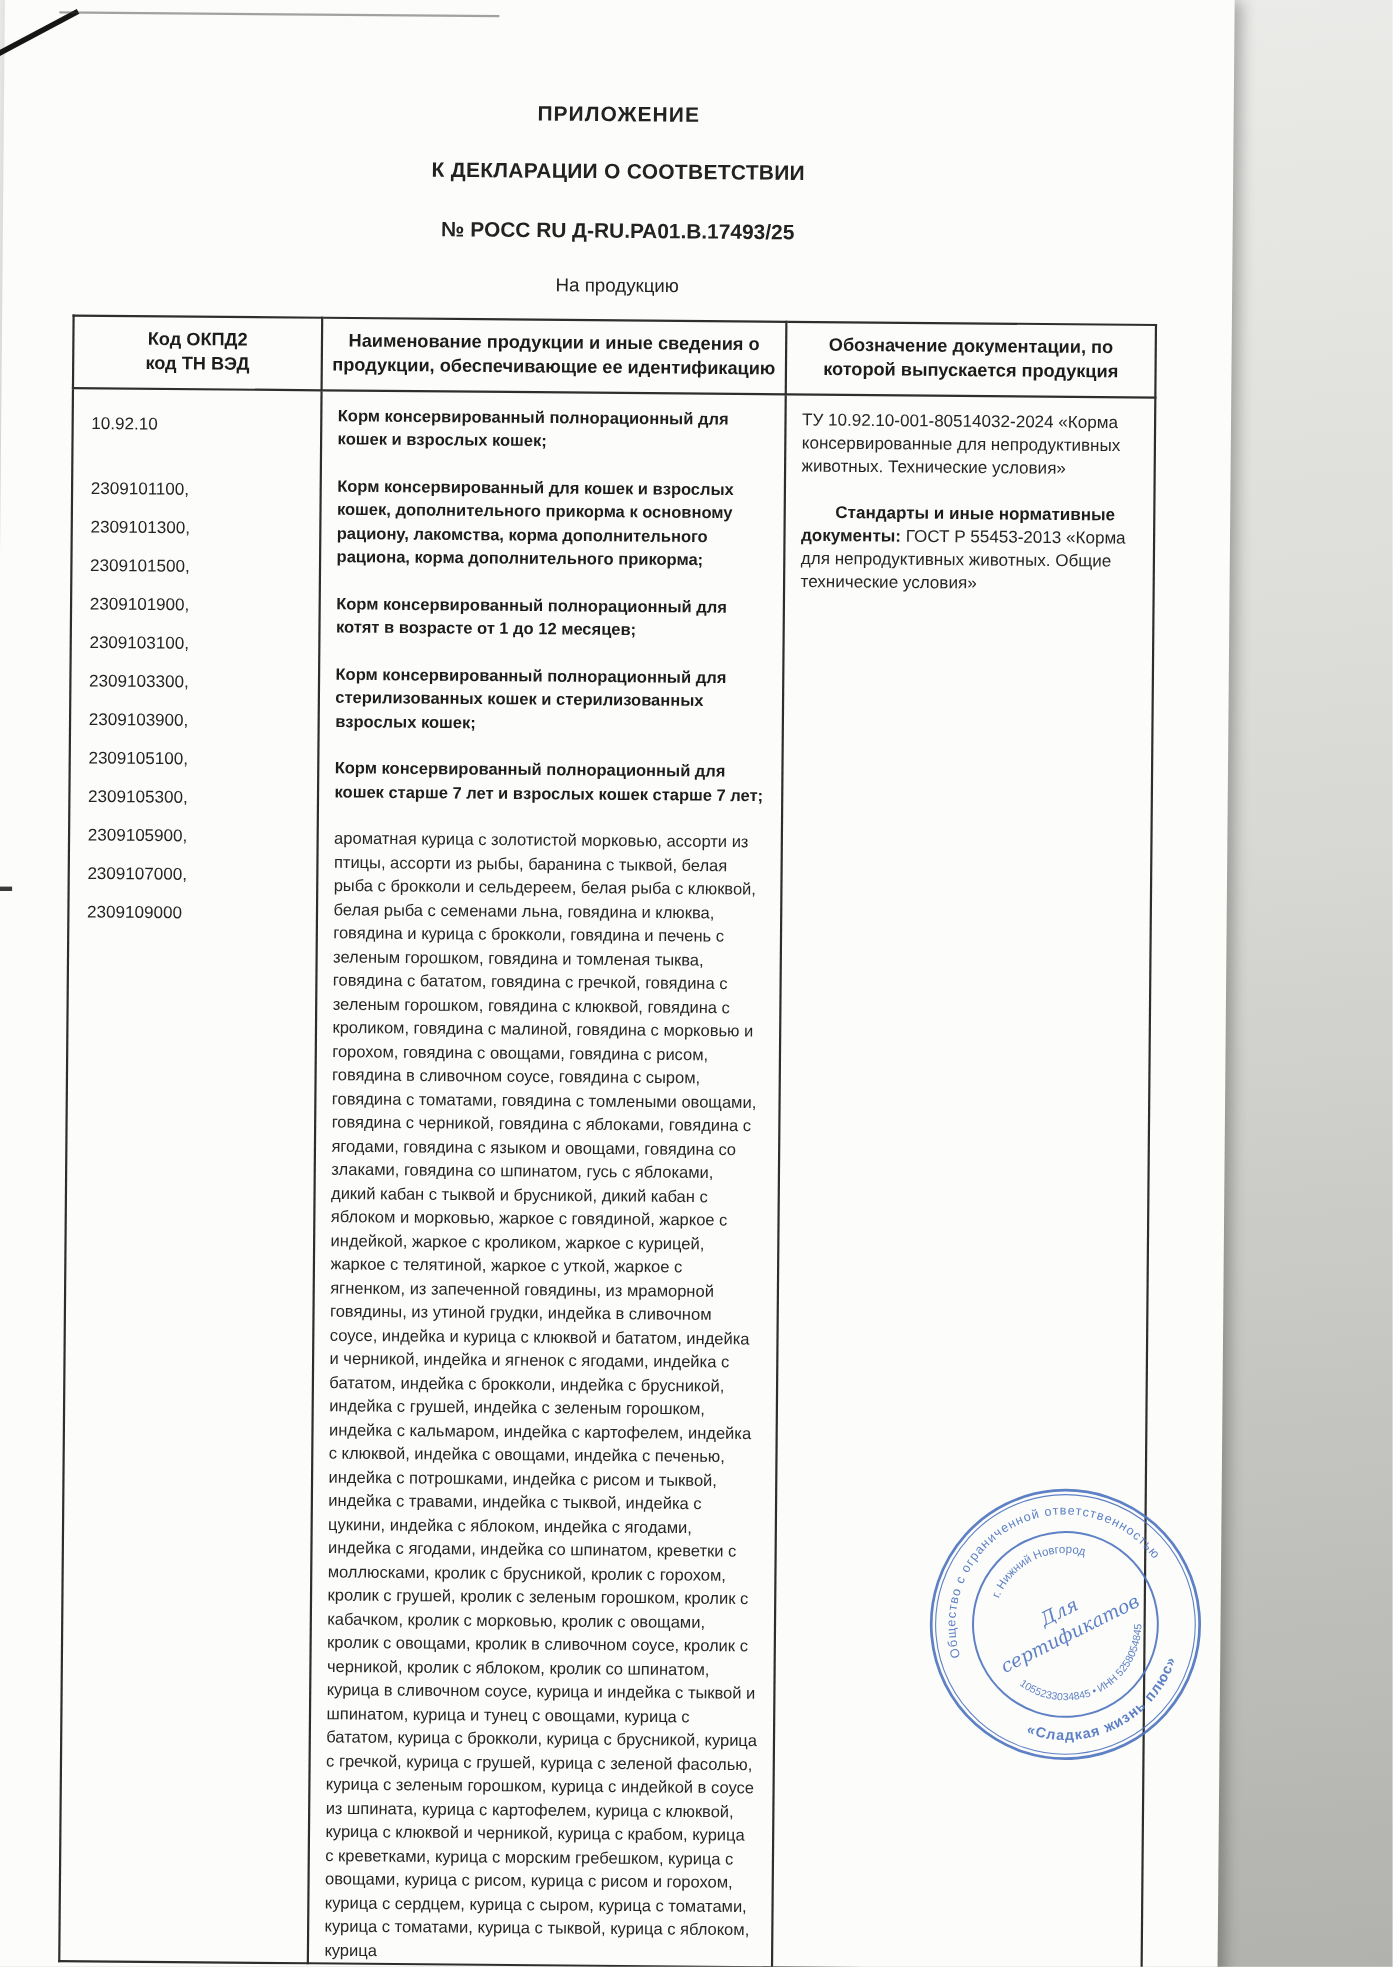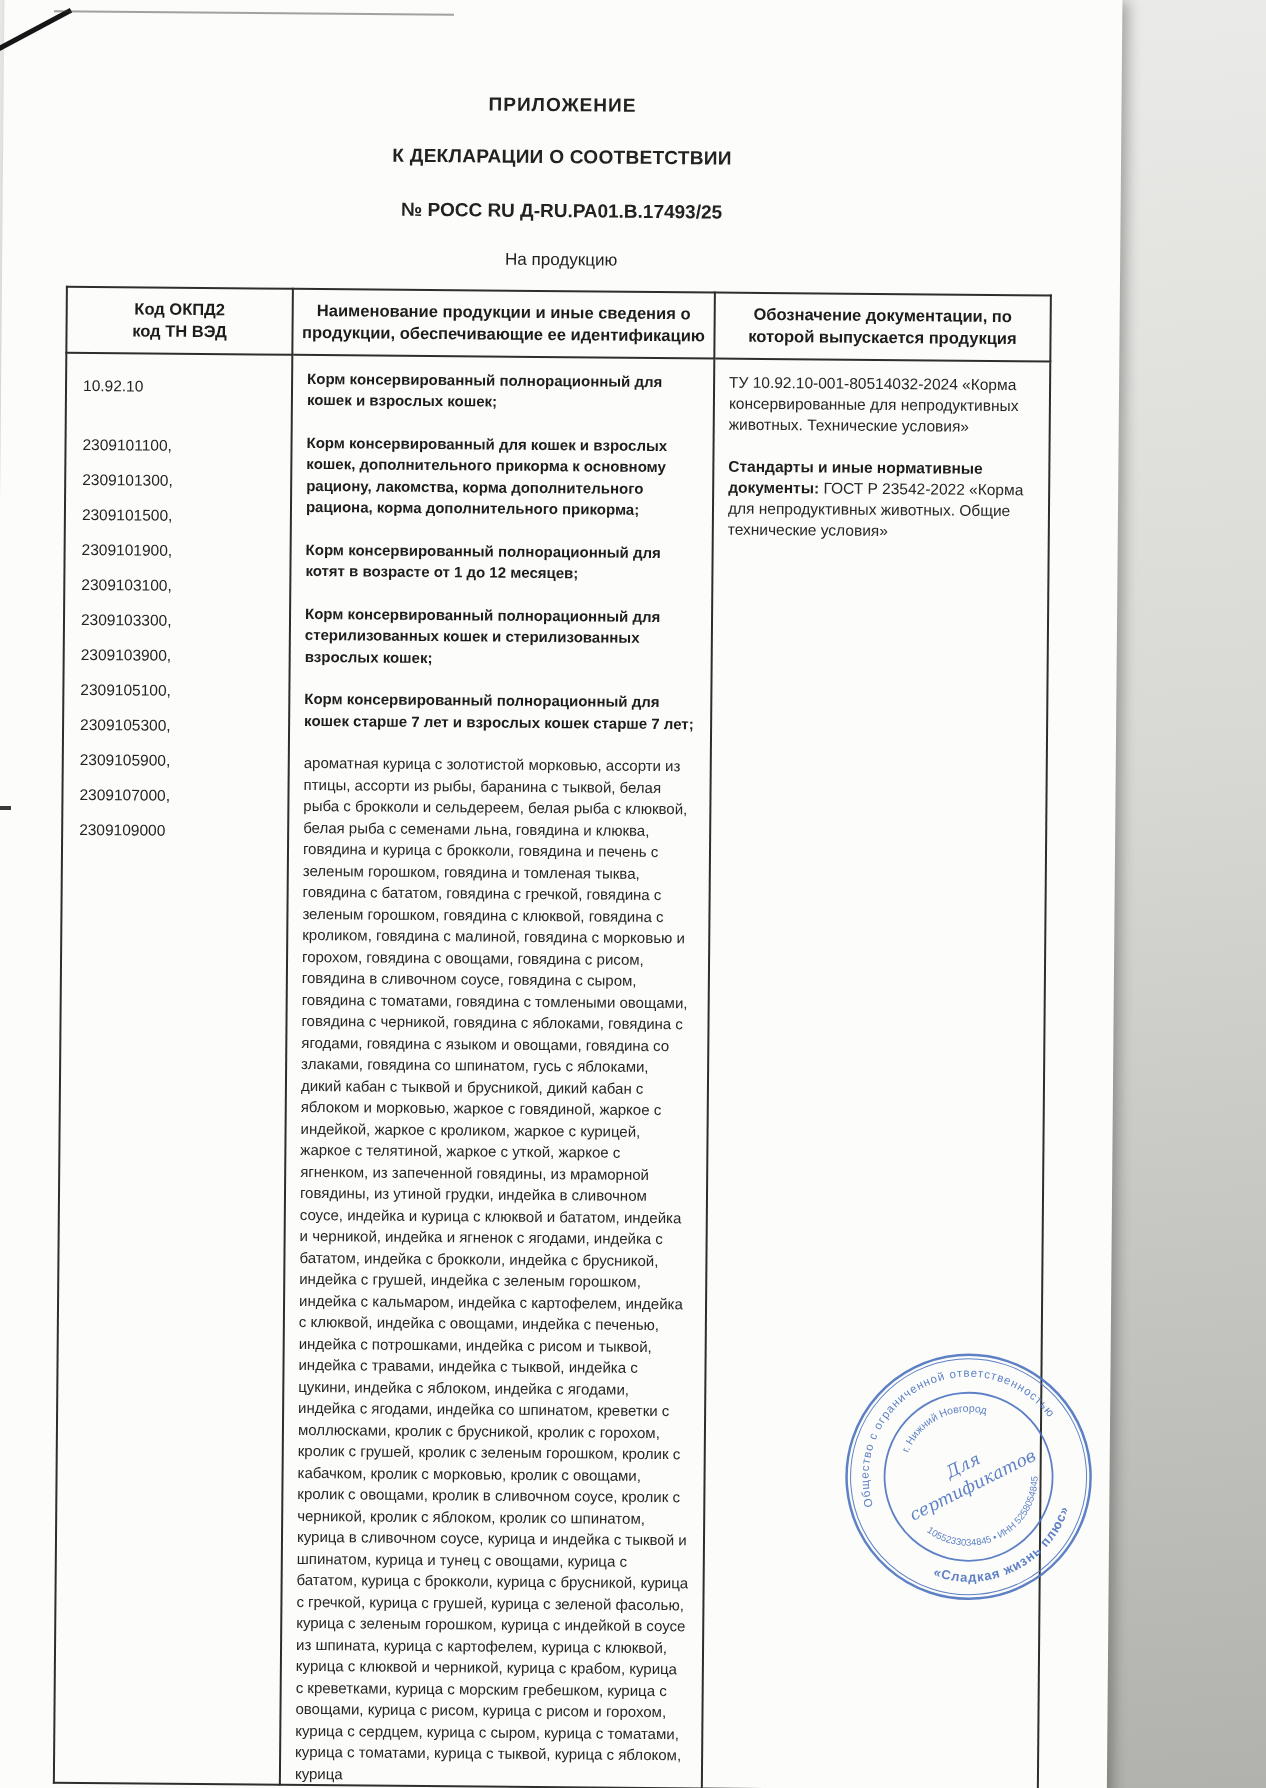--- a/index.html
+++ b/index.html
@@ -30,21 +30,21 @@
   .code { line-height:35px; }
   .code.okpd { margin-bottom:24px; }
 
   .product-cell { padding:12px 14px 0 14px; font-size:15px; line-height:21.5px; color:#262626; }
   .product-cell p { margin:0 0 21px 0; }
   .product-cell p.b { font-weight:bold; color:#1d1d1d; }
   .product-cell p.list { margin-bottom:0; }
 
   .docs-cell { padding:12px 12px 0 14px; font-size:15.5px; line-height:21px; color:#262626; }
   .docs-cell p { margin:0 0 21px 0; }
-  .b { font-weight:bold; color:#1d1d1d; }
+  .b { font-weight:bold; color:#1d1d1d;margin-left:31px; }
 
   .stamp { position:absolute; left:848px; top:1352px; width:258px; height:258px; transform:rotate(-27deg); opacity:.9; }
 
   .artifact-corner { position:absolute; left:-10px; top:28px; width:86px; height:5px; background:#161616; transform:rotate(-28deg); z-index:5; }
   .artifact-line { position:absolute; left:54px; top:12px; width:400px; height:2px; background:rgba(50,50,50,.45); transform:rotate(0.5deg); z-index:5; }
   .artifact-dash { position:absolute; left:0; top:806px; width:11px; height:4px; background:#3a3a3a; z-index:5; }
 </style>
 </head>
 <body>
 
@@ -98,21 +98,21 @@
             <p class="b">Корм консервированный для кошек и взрослых кошек, дополнительного прикорма к основному рациону, лакомства, корма дополнительного рациона, корма дополнительного прикорма;</p>
             <p class="b">Корм консервированный полнорационный для котят в возрасте от 1 до 12 месяцев;</p>
             <p class="b">Корм консервированный полнорационный для стерилизованных кошек и стерилизованных взрослых кошек;</p>
             <p class="b">Корм консервированный полнорационный для кошек старше 7 лет и взрослых кошек старше 7 лет;</p>
             <p class="list">ароматная курица с золотистой морковью, ассорти из птицы, ассорти из рыбы, баранина с тыквой, белая рыба с брокколи и сельдереем, белая рыба с клюквой, белая рыба с семенами льна, говядина и клюква, говядина и курица с брокколи, говядина и печень с зеленым горошком, говядина и томленая тыква, говядина с бататом, говядина с гречкой, говядина с зеленым горошком, говядина с клюквой, говядина с кроликом, говядина с малиной, говядина с морковью и горохом, говядина с овощами, говядина с рисом, говядина в сливочном соусе, говядина с сыром, говядина с томатами, говядина с томлеными овощами, говядина с черникой, говядина с яблоками, говядина с ягодами, говядина с языком и овощами, говядина со злаками, говядина со шпинатом, гусь с яблоками, дикий кабан с тыквой и брусникой, дикий кабан с яблоком и морковью, жаркое с говядиной, жаркое с индейкой, жаркое с кроликом, жаркое с курицей, жаркое с телятиной, жаркое с уткой, жаркое с ягненком, из запеченной говядины, из мраморной говядины, из утиной грудки, индейка в сливочном соусе, индейка и курица с клюквой и бататом, индейка и черникой, индейка и ягненок с ягодами, индейка с бататом, индейка с брокколи, индейка с брусникой, индейка с грушей, индейка с зеленым горошком, индейка с кальмаром, индейка с картофелем, индейка с клюквой, индейка с овощами, индейка с печенью, индейка с потрошками, индейка с рисом и тыквой, индейка с травами, индейка с тыквой, индейка с цукини, индейка с яблоком, индейка с ягодами, индейка с ягодами, индейка со шпинатом, креветки с моллюсками, кролик с брусникой, кролик с горохом, кролик с грушей, кролик с зеленым горошком, кролик с кабачком, кролик с морковью, кролик с овощами, кролик с овощами, кролик в сливочном соусе, кролик с черникой, кролик с яблоком, кролик со шпинатом, курица в сливочном соусе, курица и индейка с тыквой и шпинатом, курица и тунец с овощами, курица с бататом, курица с брокколи, курица с брусникой, курица с гречкой, курица с грушей, курица с зеленой фасолью, курица с зеленым горошком, курица с индейкой в соусе из шпината, курица с картофелем, курица с клюквой, курица с клюквой и черникой, курица с крабом, курица с креветками, курица с морским гребешком, курица с овощами, курица с рисом, курица с рисом и горохом, курица с сердцем, курица с сыром, курица с томатами, курица с томатами, курица с тыквой, курица с яблоком, курица</p>
           </td>
           <td class="docs-cell">
             <p>ТУ 10.92.10-001-80514032-2024 «Корма консервированные для непродуктивных животных. Технические условия»</p>
             <p>
               <span class="b">Стандарты и иные нормативные документы:</span>
-              <span>ГОСТ Р 23542-2022 «Корма для непродуктивных животных. Общие технические условия»</span>
+              <span>ГОСТ Р 55453-2013 «Корма для непродуктивных животных. Общие технические условия»</span>
             </p>
           </td>
         </tr>
       </tbody>
     </table>
 
     <div class="stamp">
       <svg width="258" height="258" viewBox="0 0 258 258">
         <defs>
           <path id="arc-outer-top" d="M 29,129 A 100,100 0 0 1 229,129"></path>

